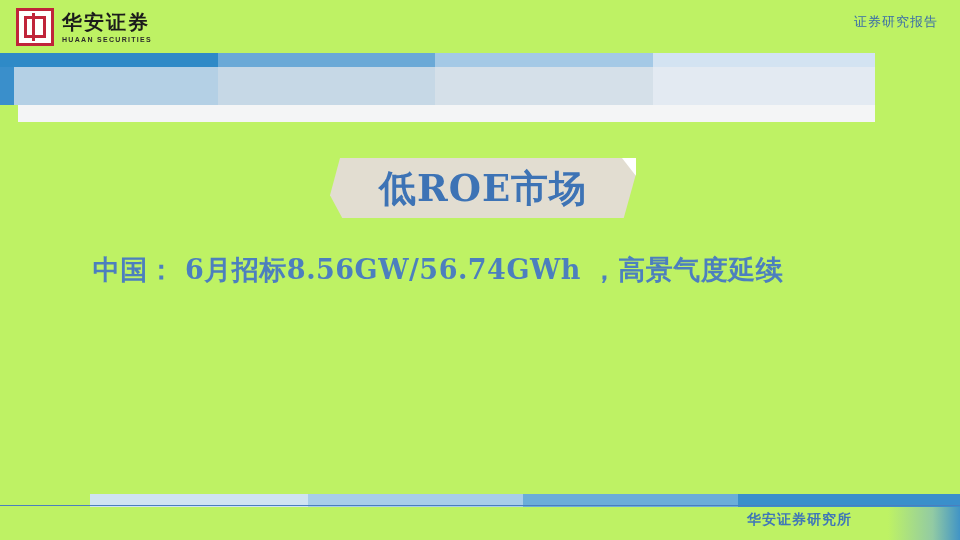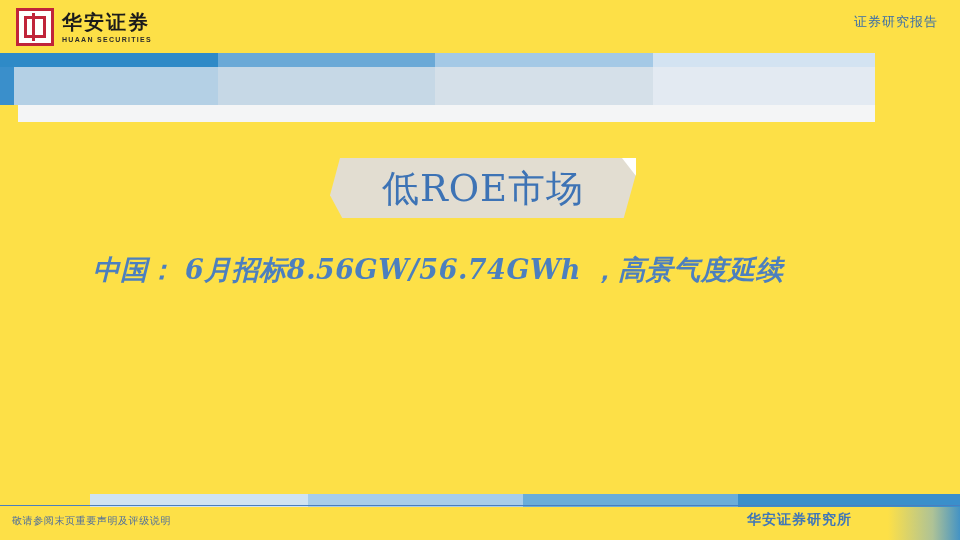--- a/index.html
+++ b/index.html
@@ -14,21 +14,21 @@
     overflow: hidden;
     position: relative;
   }
 
   
   #slide {
     position: absolute;
     inset: 0;
     width: 960px;
     height: 540px;
-    background: #fde047;
+    background: #bef264;
   }
 
   
   #header-logo {
     position: absolute;
     left: 16px;
     top: 8px;
     display: flex;
     align-items: center;
     gap: 8px;
@@ -150,34 +150,33 @@
   #title-text {
     position: absolute;
     left: 330px;
     top: 160px;
     width: 306px;
     height: 58px;
     display: flex;
     align-items: center;
     justify-content: center;
     font-size: 37px;
-    font-weight: 400;
+    font-weight: 700;
     color: #3d73b5;
     letter-spacing: 1px;
     font-family: "DejaVu Serif", "Liberation Serif", serif;
     white-space: nowrap;
   }
 
   
   #body-lines {
     position: absolute;
     left: 0;
     top: 252px;
     width: 876px;
-    font-style: italic;
   }
   .body-line {
     text-align: center;
     font-size: 27px;
     font-weight: 700;
     color: #4c7fbe;
     letter-spacing: 0.5px;
     font-family: "DejaVu Serif", "Liberation Serif", serif;
     white-space: nowrap;
   }
@@ -269,17 +268,16 @@
     <div id="body-line-1" class="body-line" style="color: rgb(76, 127, 190);">中国： 6月招标8.56GW/56.74GWh ，高景气度延续</div>
   </div>
 
   <div id="footer-bar">
     <div class="fb-seg" style="left: 90px; width: 218px; background: rgb(207, 227, 243);"></div>
     <div class="fb-seg" style="left: 308px; width: 215px; background: rgb(167, 205, 234);"></div>
     <div class="fb-seg" style="left: 523px; width: 215px; background: rgb(106, 173, 217);"></div>
     <div class="fb-seg" style="left: 738px; width: 222px; background: rgb(58, 143, 203);"></div>
   </div>
   <div id="footer-rule" style="background: rgb(74, 127, 190);"></div>
-  <div id="footer-left">敬请参阅末页重要声明及评级说明</div>
   <div id="footer-right">华安证券研究所</div>
   <div id="footer-corner"></div>
 
 </div>
 
 </body></html>

